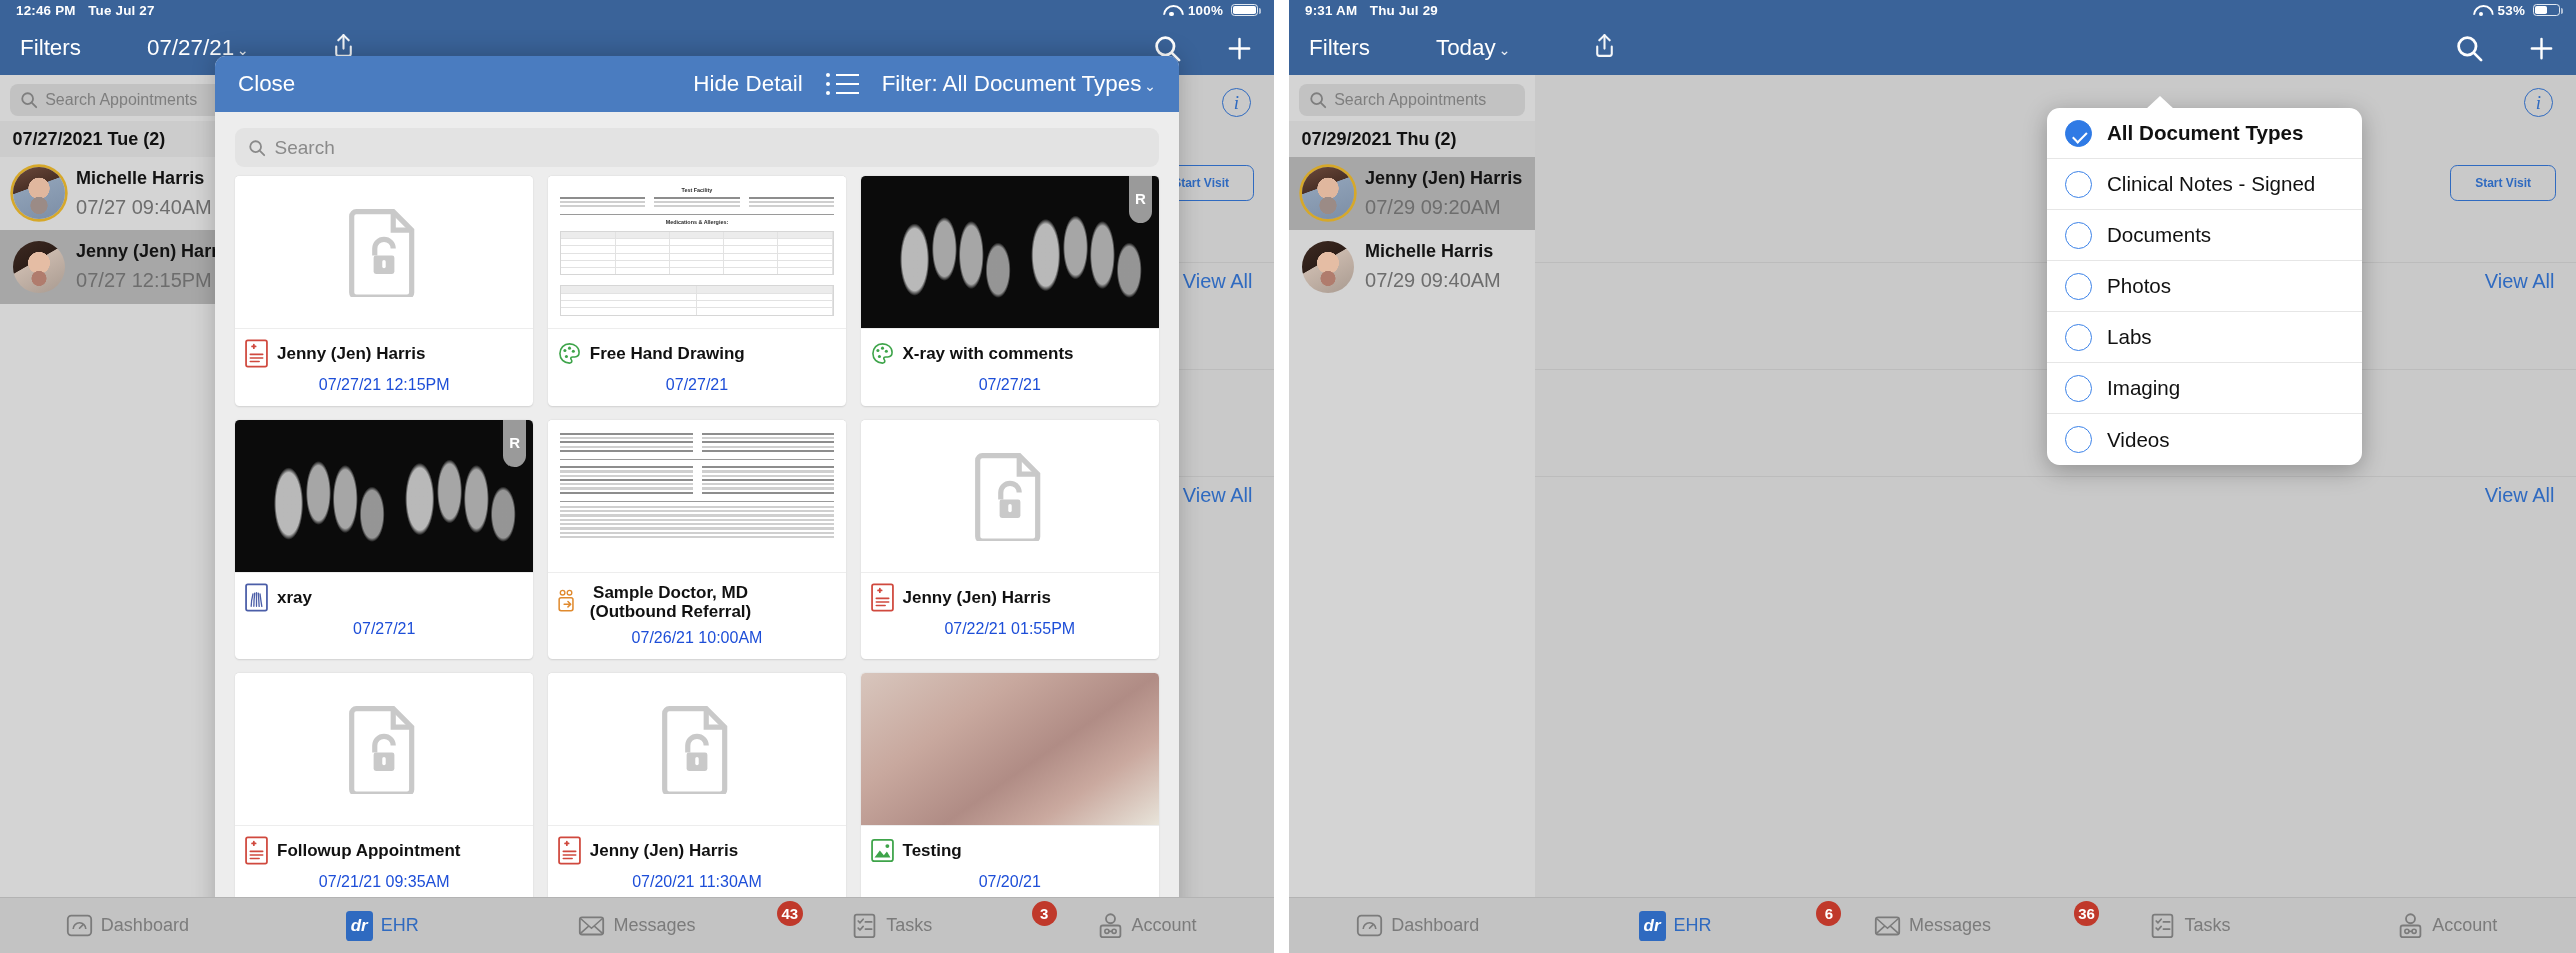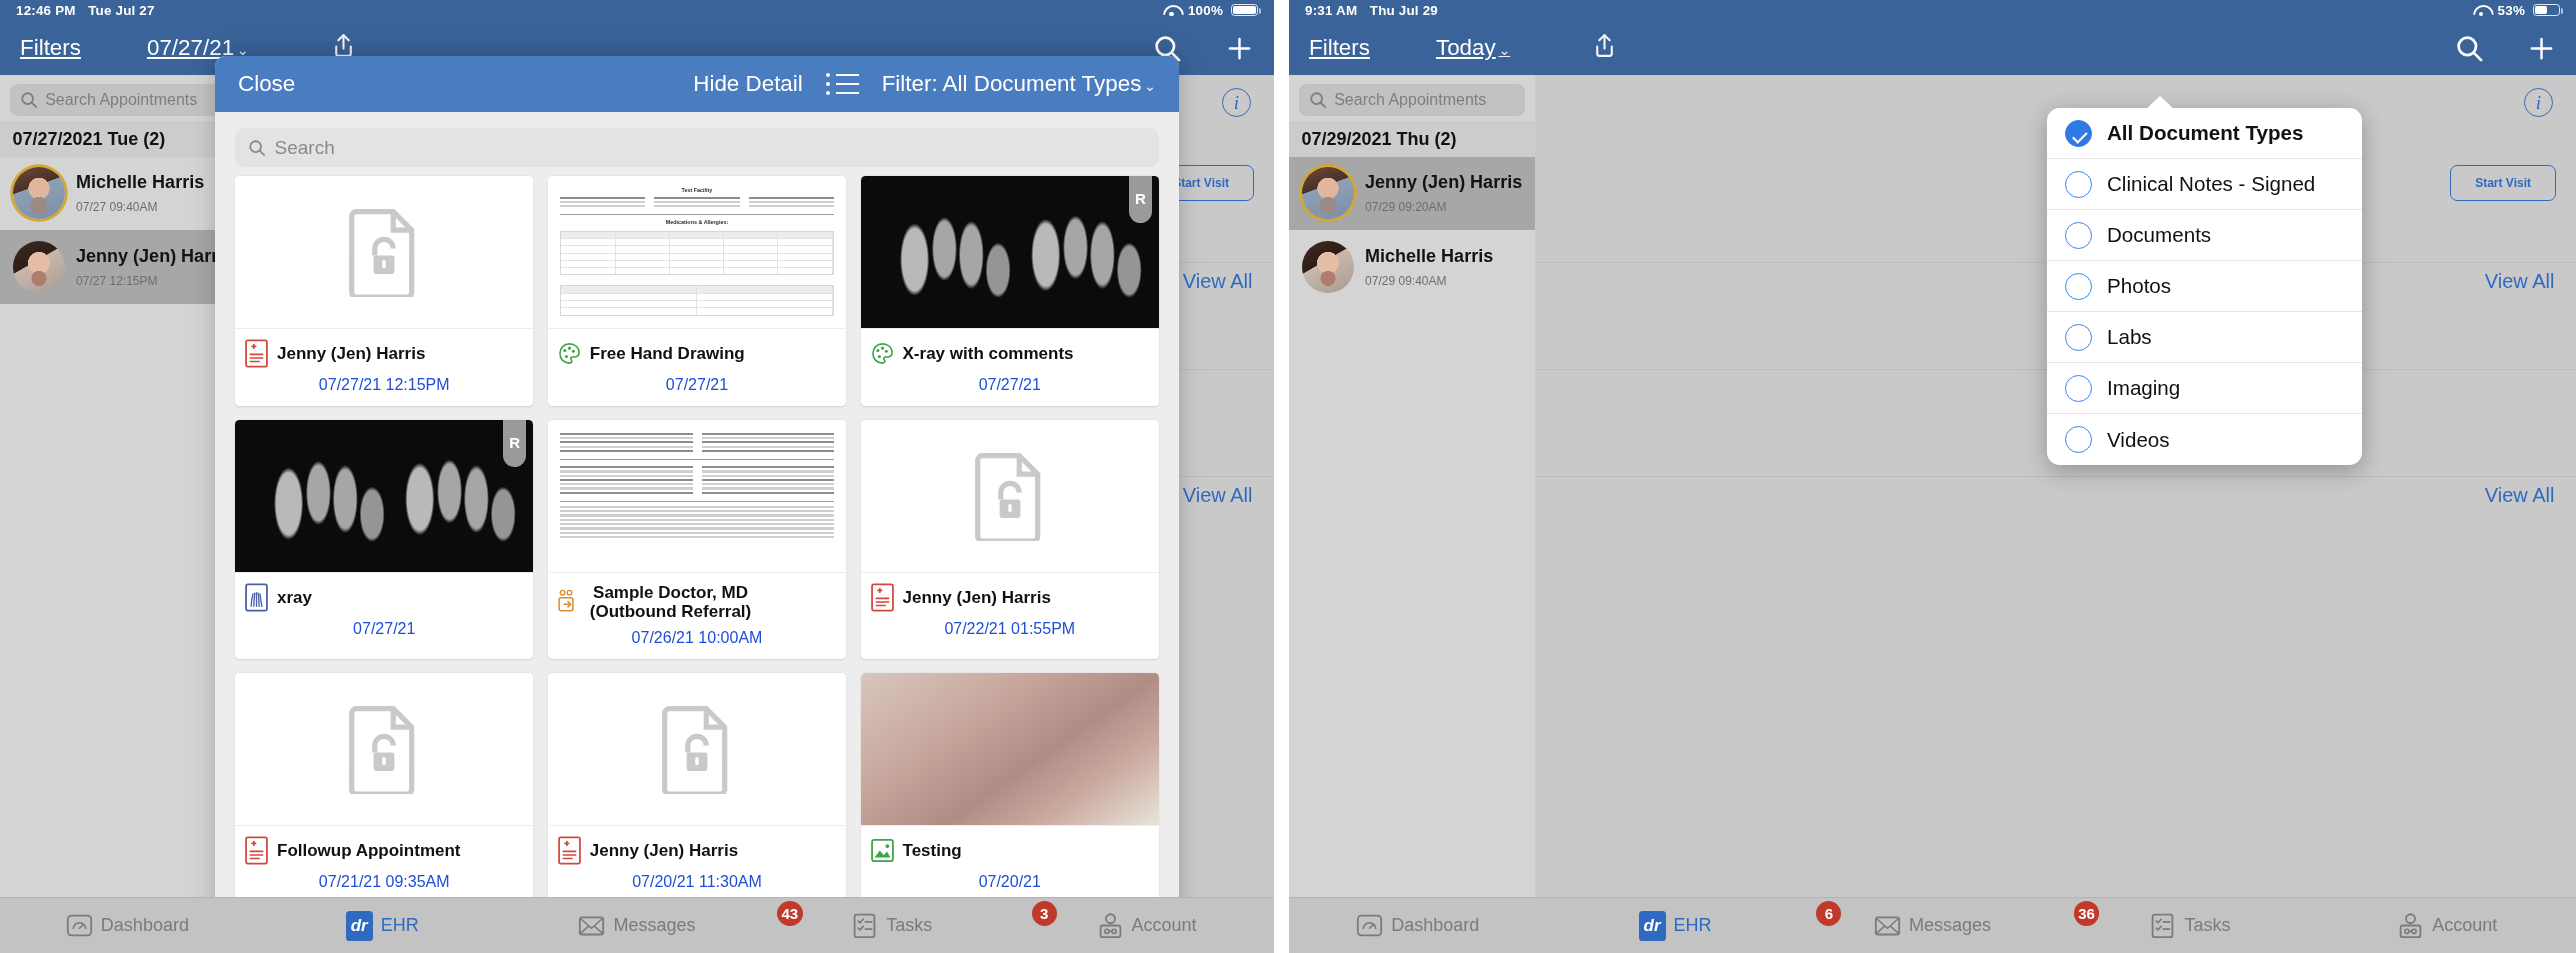--- a/index.html
+++ b/index.html
@@ -36,21 +36,20 @@
   }
   .batt { width:27px; height:12.5px; border:1.8px solid rgba(255,255,255,.85); border-radius:3.6px; position:relative;}
   .batt::after{content:"";position:absolute;right:-3.6px;top:3.6px;width:1.8px;height:5.4px;background:rgba(255,255,255,.6);border-radius:0 1.8px 1.8px 0;}
   .batt-fill{position:absolute;left:1.3px;top:1.3px;bottom:1.3px;background:#fff;border-radius:1.8px;}
 
   
   .navbar {
     height: 56px; background: #3a6399; color:#fff;
     display:flex; align-items:center; padding: 0 20px; position:relative;
     font-size: 22.4px;
-    text-decoration: underline;
   }
   .nav-filters { font-size: 22.4px; }
   .nav-date { margin-left: 66px; font-size:22.4px; display:flex; align-items:baseline; gap:2.7px;}
   .caret-down{ font-size:14.3px; opacity:.9; }
   .nav-share { margin-left: 82px; font-size: 24px; opacity:.95;}
   .nav-spacer{ flex:1; }
   .nav-icons { display:flex; gap:43px; align-items:center; font-size:28px; }
 
   
   .apt-col { position:absolute; left:0; top:75px; bottom:56px; width:246px; background:#d4d4d4; }
@@ -59,21 +58,21 @@
     display:flex; align-items:center; gap:7.2px; padding: 0 10px; color:#7e7e7e; font-size:16px;
   }
   .apt-daterow { padding: 7.2px 12.5px; background:#cccccc; font-weight:bold; font-size:18px; color:#111; }
   .apt-item { display:flex; align-items:center; gap:11.6px; padding:10.7px 12.5px; }
   .apt-item.sel { background:#a7a7a7; }
   .apt-item.alt { background:#d4d4d4; }
   .avatar { width:52px; height:52px; border-radius:50%; overflow:hidden; flex:0 0 auto; position:relative;}
   .avatar.ring { box-shadow: 0 0 0 2.7px #d6a82a; }
   .apt-meta { min-width:0; }
   .apt-name { font-weight:bold; font-size:18px; color:#131313; white-space:nowrap; }
-  .apt-time { font-size:12px; color:#6d6d6d; margin-top:7px; white-space:nowrap; }
+  .apt-time { font-size:20px; color:#6d6d6d; margin-top:7px; white-space:nowrap; }
 
   
   .face{position:absolute;inset:0;}
   .f1{background:
     radial-gradient(circle at 50% 74%, #9b8b86 0 18%, transparent 19%),
     radial-gradient(circle at 50% 41%, #e0b79e 0 26%, transparent 27%),
     linear-gradient(160deg,#6d4a3c 0%, #4a3026 38%, #8ea0b6 39%, #7c8ea6 100%);}
   .f2{background:
     radial-gradient(circle at 50% 72%, #b07c6d 0 16%, transparent 17%),
     radial-gradient(circle at 50% 42%, #e5bda4 0 27%, transparent 28%),

